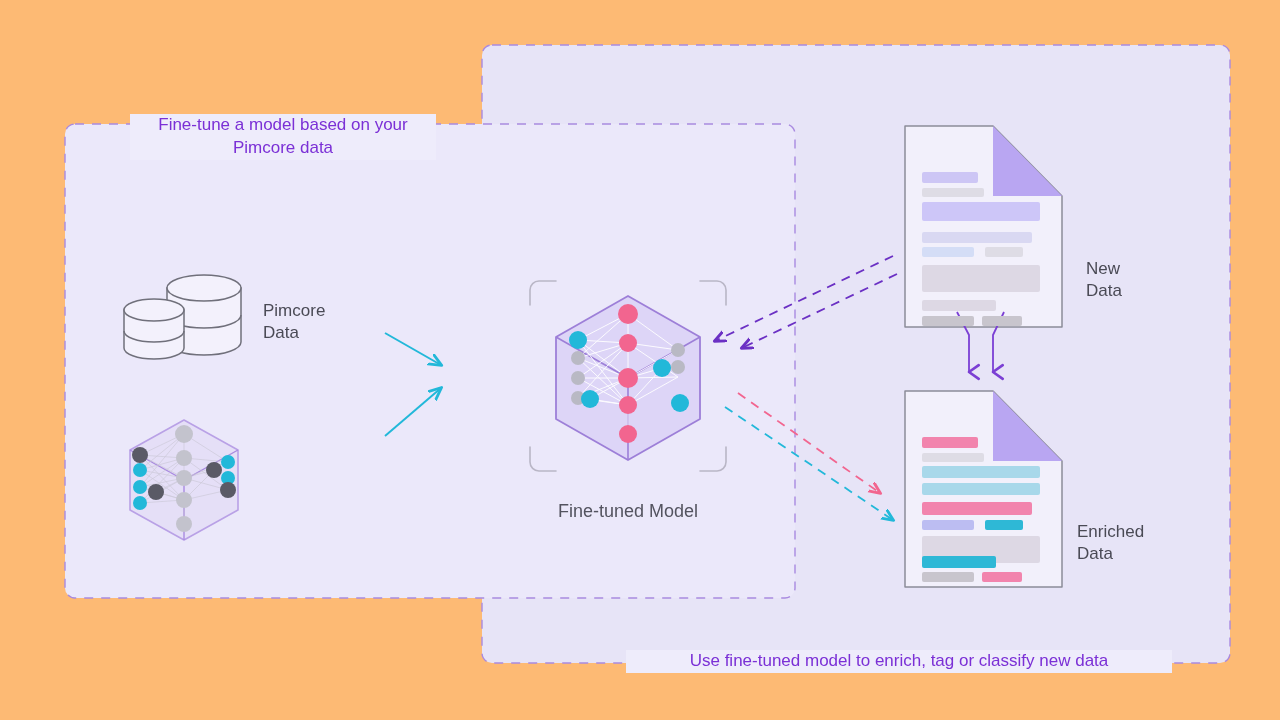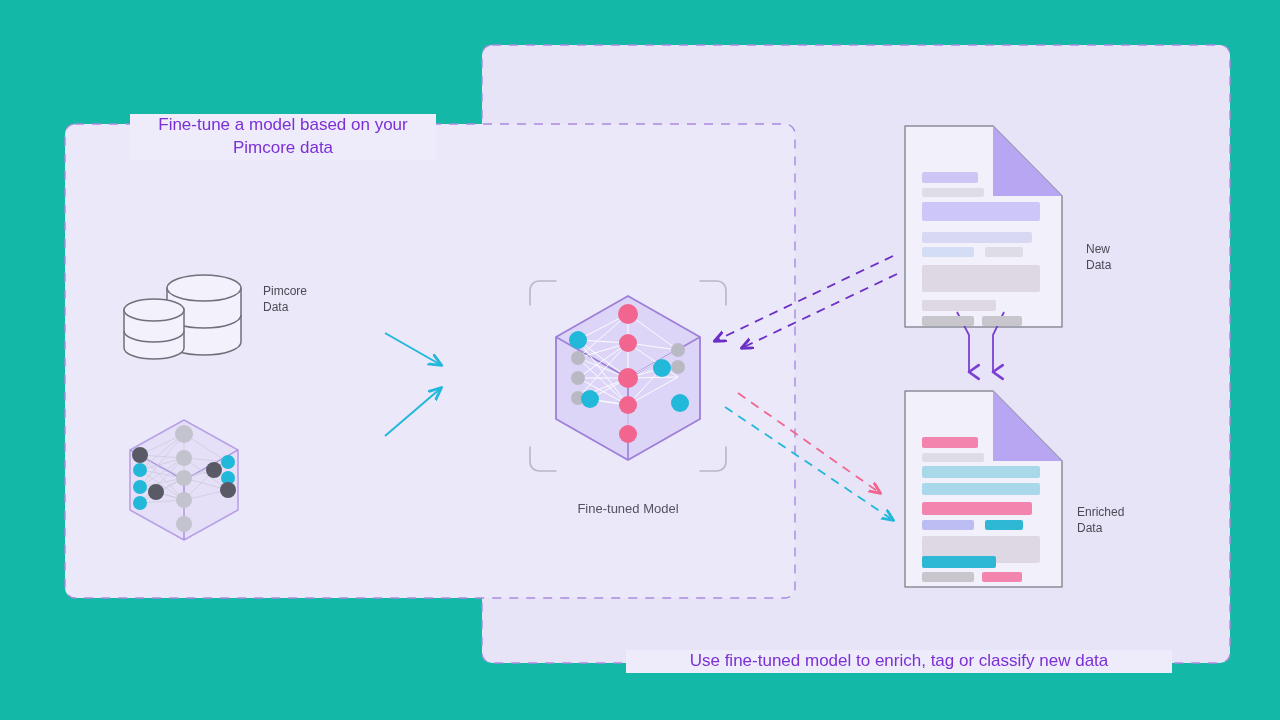--- a/index.html
+++ b/index.html
@@ -4,51 +4,52 @@
 <style>
   html, body {
     margin: 0;
     padding: 0;
     background: #eeecfb;
   }
   #stage {
     position: relative;
     width: 1280px;
     height: 720px;
-    background: #14b8a6;
+    background: #fdba74;
     font-family: "Liberation Sans", sans-serif;
     overflow: hidden;
   }
   .svg-layer {
     position: absolute;
     top: 0; left: 0;
     width: 1280px;
     height: 720px;
   }
   .label {
     position: absolute;
     color: #4a4a55;
-    font-size: 12px;
+    font-size: 17px;
     line-height: 1.3;
     white-space: pre-line;
+    margin-top: 16px;
   }
   .caption-purple {
     position: absolute;
     color: #7b30d6;
     font-size: 17px;
     line-height: 1.35;
     text-align: center;
     white-space: pre-line;
     background: #eeecfb;
     padding: 0 8px;
   }
   .center-label {
     position: absolute;
     color: #53535f;
-    font-size: 13px;
+    font-size: 18px;
     text-align: center;
     width: 260px;
   }
 </style>
 </head>
 <body>
 
 <div id="stage">
 
   <svg class="svg-layer" viewBox="0 0 1280 720">

